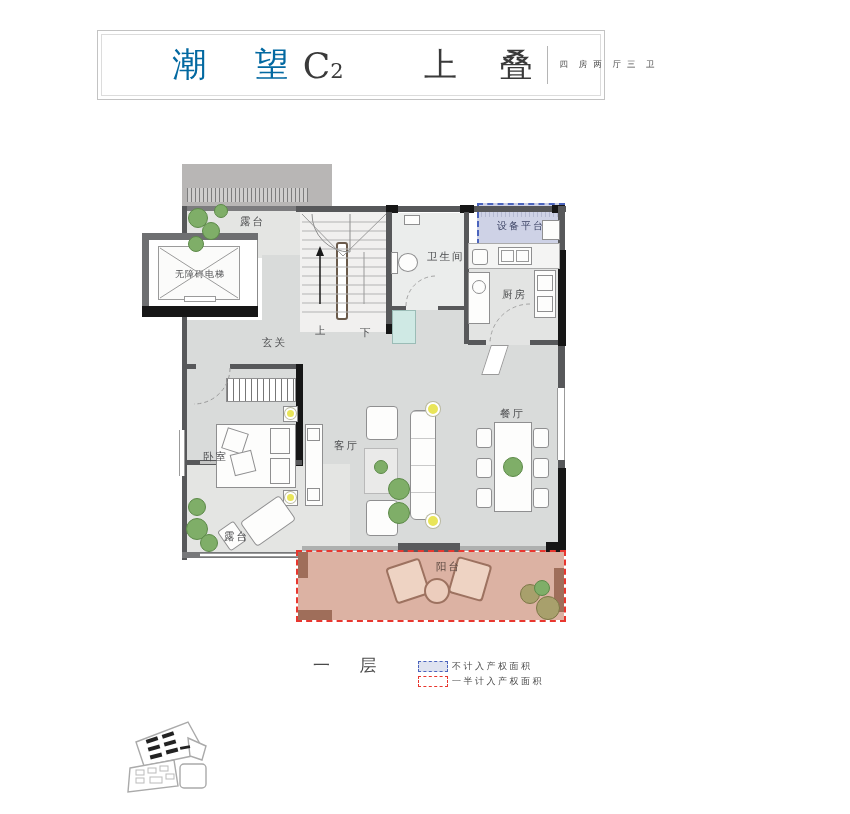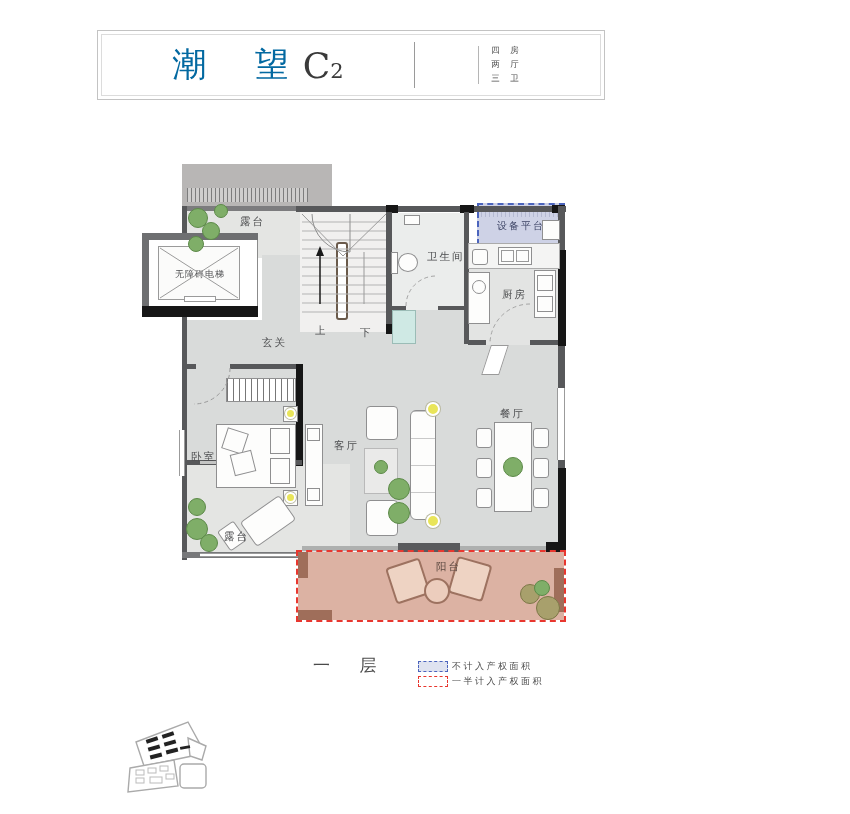--- a/index.html
+++ b/index.html
@@ -14,21 +14,21 @@
   .hdr { left:97px; top:30px; width:508px; height:70px; border:1px solid #c3c3c3; padding:3px; }
   .hdr-inner { width:100%; height:100%; border:1px solid #dcdcdc; display:flex; align-items:center; }
   .hdr-left { flex:0 0 312px; display:flex; justify-content:center; align-items:center; }
   .hdr-title { font-family:Liberation Serif, serif; font-size:34px; color:#0369a1; letter-spacing:20px; white-space:nowrap; }
   .hdr-code { font-family:"DejaVu Serif","Liberation Serif",serif; font-size:36px; color:#3a3a3a; margin-left:-6px; }
   .hdr-code-sub { font-size:21px; }
   .hdr-vdiv { width:1px; height:46px; background:#9a9a9a; }
   .hdr-right { flex:1; display:flex; align-items:center; justify-content:center; gap:12px; }
   .hdr-type { font-family:"DejaVu Serif","Liberation Serif",serif; font-size:33px; color:#3a3a3a; letter-spacing:16px; margin-left:10px; white-space:nowrap; }
   .hdr-vdiv2 { width:1px; height:38px; background:#b5b5b5; margin-left:-14px; }
-  .hdr-specs { display:flex; flex-direction:column; gap:2px; }
+  .hdr-specs { display:flex; flex-direction:row; gap:2px; }
   .hdr-spec { font-size:8.5px; color:#4e4e4e; letter-spacing:4px; white-space:nowrap; }
 
   
   .floor { background:#d9dbda; }
   .floor-light { background:#e4e5e3; }
   .wall { background:#57585a; }
   .wall-black { background:#161616; }
   .room-label { font-size:10.5px; color:#4c4d4f; letter-spacing:2px; white-space:nowrap; }
   .furn { border:1px solid #8f8f90; background:#fdfdfc; }
   .window-v { background:#ffffff; border-left:1px solid #9b9b9b; border-right:1px solid #9b9b9b; }
@@ -75,20 +75,21 @@
 <div class="page">
 
   <div class="abs hdr">
     <div class="hdr-inner">
       <div class="hdr-left">
         <span class="hdr-title">潮 望</span>
         <span class="hdr-code"><span>C</span><span class="hdr-code-sub">2</span></span>
       </div>
       <div class="hdr-vdiv"></div>
       <div class="hdr-right">
+        <span class="hdr-type">上 叠</span>
         <div class="hdr-vdiv2"></div>
         <div class="hdr-specs">
           <span class="hdr-spec">四 房</span>
           <span class="hdr-spec">两 厅</span>
           <span class="hdr-spec">三 卫</span>
         </div>
       </div>
     </div>
   </div>
 
@@ -259,21 +260,21 @@
     <path d="M 406 306 A 30 30 0 0 1 436 276" fill="none" stroke="#a5a5a5" stroke-width="1" stroke-dasharray="4 3"></path>
     <path d="M 530 304 A 40 40 0 0 0 490 344" fill="none" stroke="#a5a5a5" stroke-width="1" stroke-dasharray="4 3"></path>
   </svg>
 
   <div class="abs room-label" style="left:240px;top:215px;">露台</div>
   <div class="abs room-label" style="left:315px;top:324px;">上</div>
   <div class="abs room-label" style="left:360px;top:326px;">下</div>
   <div class="abs room-label" style="left:262px;top:336px;">玄关</div>
   <div class="abs room-label" style="left:414px;top:250px;margin-left:13px;">卫生间</div>
   <div class="abs room-label" style="left:502px;top:288px;">厨房</div>
-  <div class="abs room-label" style="left:191px;top:450px;">卧室</div>
+  <div class="abs room-label" style="left:203px;top:450px;">卧室</div>
   <div class="abs room-label" style="left:334px;top:439px;">客厅</div>
   <div class="abs room-label" style="left:500px;top:407px;">餐厅</div>
   <div class="abs room-label" style="left:224px;top:530px;">露台</div>
   <div class="abs room-label" style="left:436px;top:560px;color:#5d4a42;">阳台</div>
 
   <div class="abs floor-cap" style="left:313px;top:654px;">一 层</div>
   <div class="abs legend-row" style="left:418px;top:660px;">
     <span class="legend-swatch blue"></span>
     <span class="legend-label">不计入产权面积</span>
   </div>

